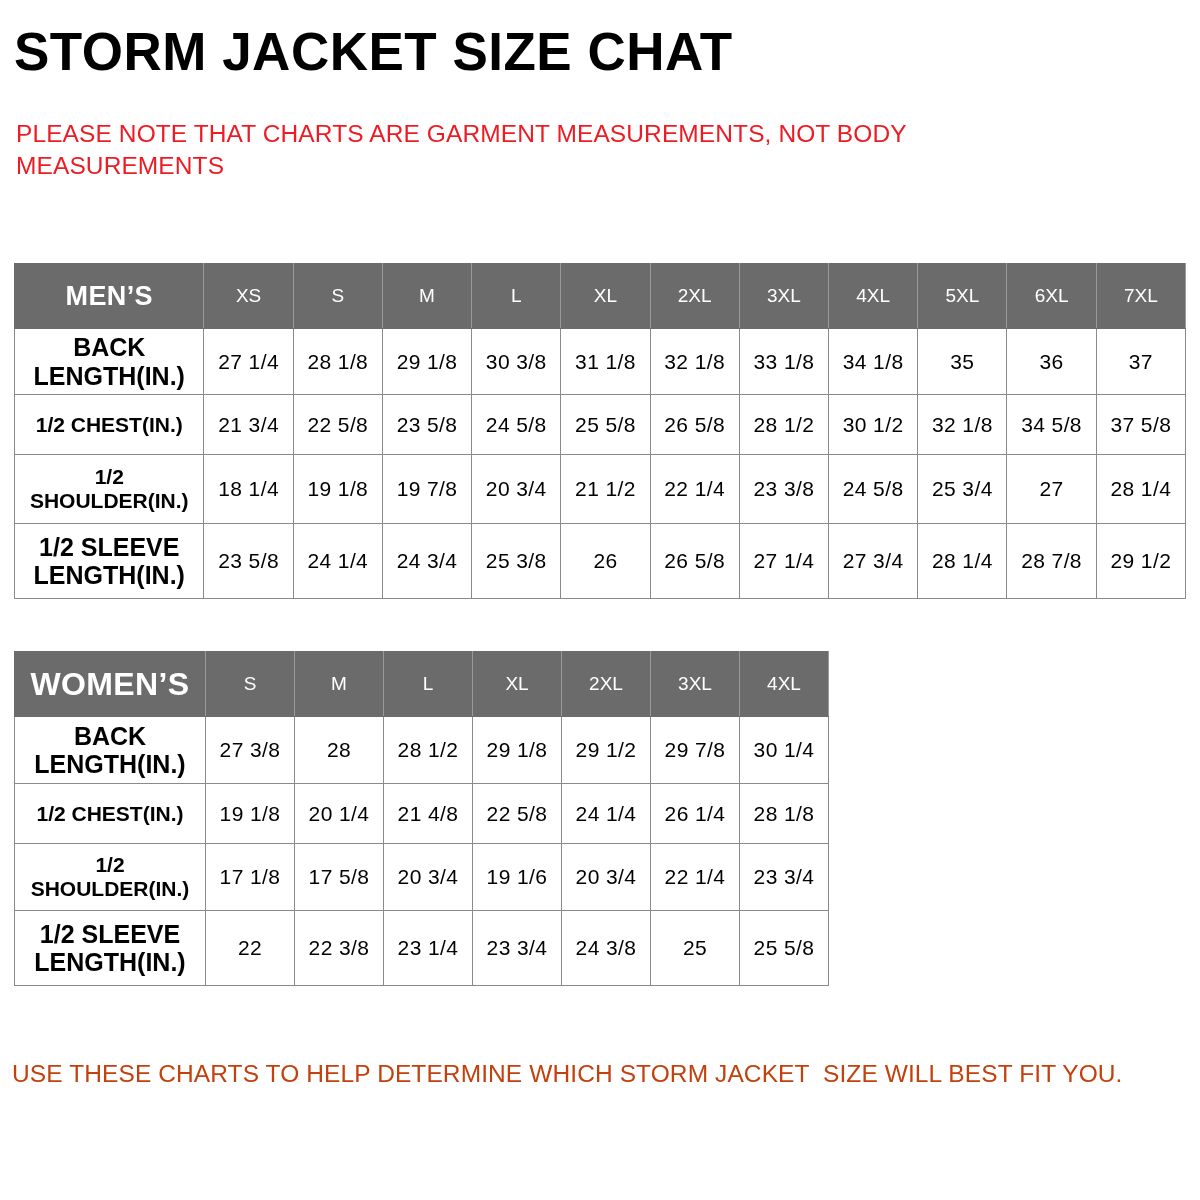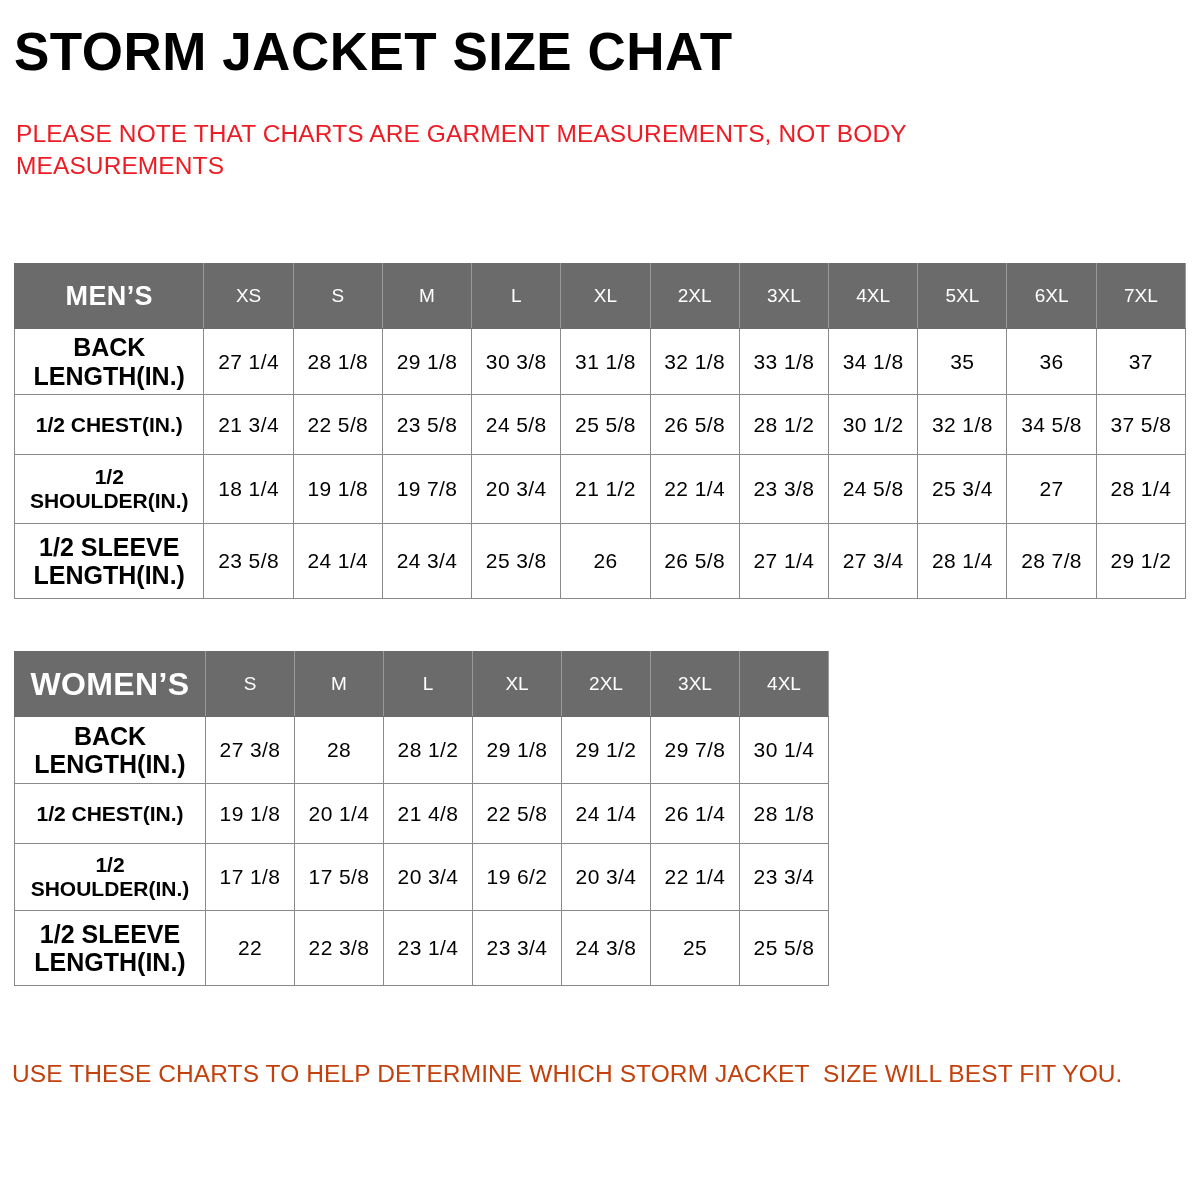--- a/index.html
+++ b/index.html
@@ -287,21 +287,21 @@
           <td class="val">22  5/8</td>
           <td class="val">24  1/4</td>
           <td class="val">26  1/4</td>
           <td class="val">28  1/8</td>
         </tr>
         <tr class="r3">
           <td class="rowlabel small">1/2  SHOULDER(IN.)</td>
           <td class="val">17  1/8</td>
           <td class="val">17  5/8</td>
           <td class="val">20  3/4</td>
-          <td class="val">19  6/2</td>
+          <td class="val">19  1/6</td>
           <td class="val">20  3/4</td>
           <td class="val">22  1/4</td>
           <td class="val">23  3/4</td>
         </tr>
         <tr class="r4">
           <td class="rowlabel">
             <div>1/2  SLEEVE</div>
             <div>LENGTH(IN.)</div>
           </td>
           <td class="val">22</td>

